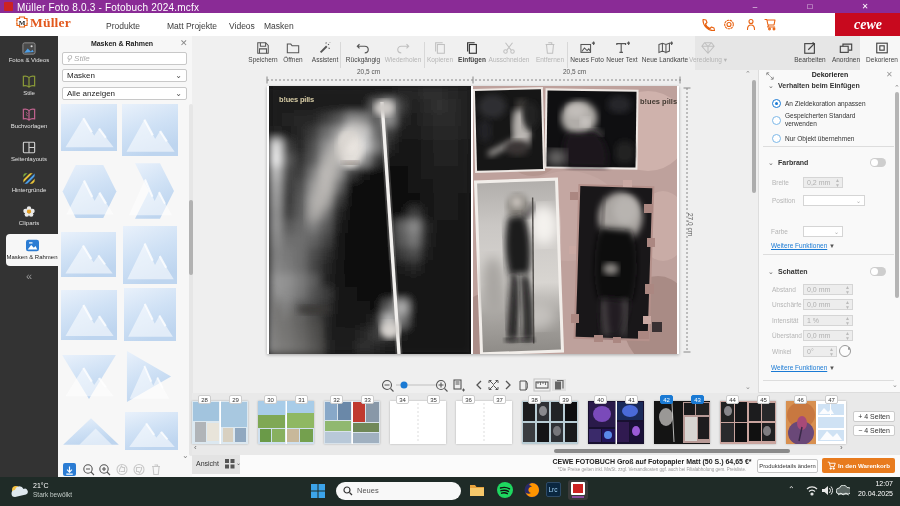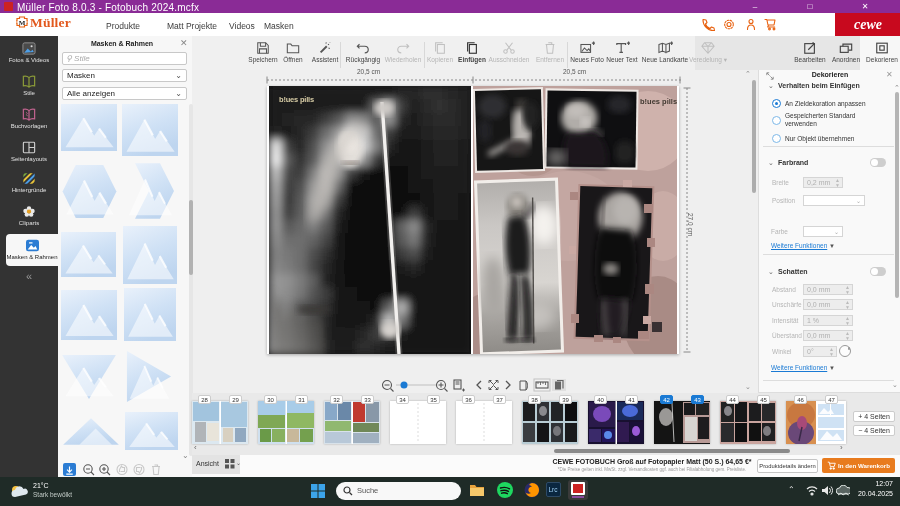--- a/index.html
+++ b/index.html
@@ -1087,21 +1087,21 @@
         <rect x="7.5" y="0" width="6.5" height="6.5"></rect>
         <rect x="0" y="7.5" width="6.5" height="6.5"></rect>
         <rect x="7.5" y="7.5" width="6.5" height="6.5"></rect>
       </g>
     </svg>
     <div class="abs" style="left:336px;top:5px;width:125px;height:18px;background:#f8f8f8;border-radius:9px;">
       <svg style="position:absolute;left:7px;top:4px;" width="10" height="10" viewBox="0 0 10 10">
         <circle cx="4" cy="4" r="3" fill="none" stroke="#333" stroke-width="1.2"></circle>
         <path d="M6.5 6.5 L9 9" stroke="#333" stroke-width="1.2"></path>
       </svg>
-      <span style="position:absolute;left:21px;top:4px;font-size:7.5px;color:#555;">Suche</span>
+      <span style="position:absolute;left:21px;top:4px;font-size:7.5px;color:#555;">Neues</span>
     </div>
     <svg class="abs" style="left:469px;top:6px;" width="16" height="14" viewBox="0 0 16 14">
       <path d="M1 2 h5 l1.5 2 H15 v9 H1 z" fill="#e8a33d"></path>
       <path d="M1 5 h14 v8 H1 z" fill="#f6c86a"></path>
     </svg>
     <svg class="abs" style="left:497px;top:5px;" width="16" height="16" viewBox="0 0 16 16">
       <circle cx="8" cy="8" r="8" fill="#1ed760"></circle>
       <g stroke="#111" stroke-width="1.4" fill="none" stroke-linecap="round">
         <path d="M3.5 6 c3 -1 6.5 -0.7 9 0.8"></path>
         <path d="M4 8.7 c2.6 -0.8 5.4 -0.5 7.4 0.7"></path>

